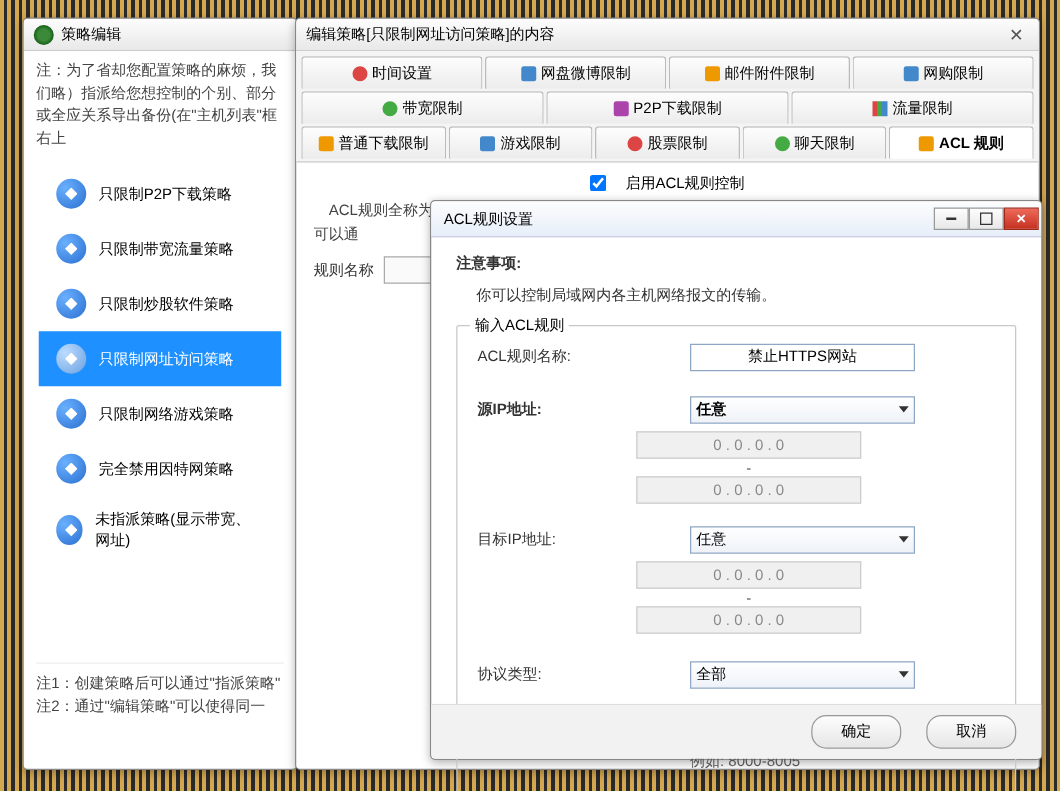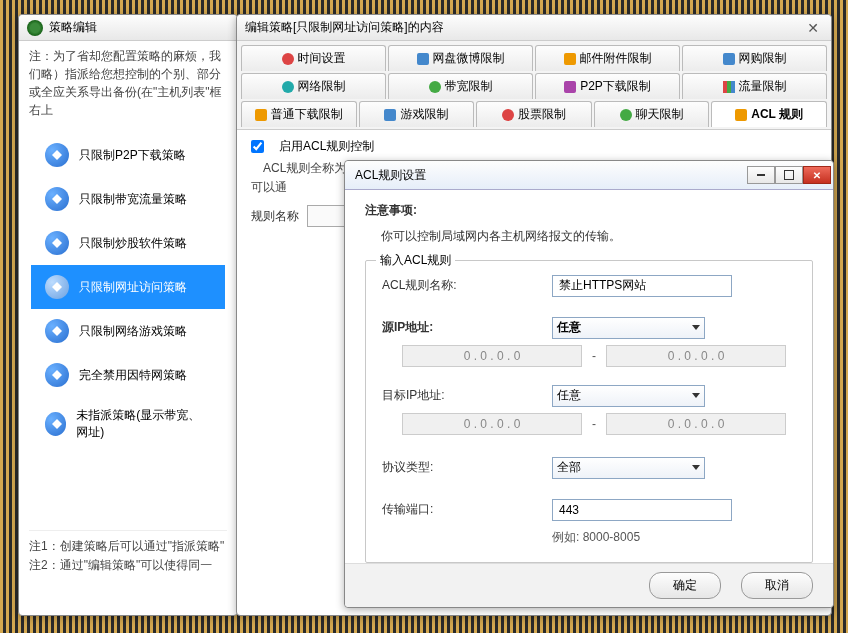--- a/index.html
+++ b/index.html
@@ -23,21 +23,21 @@
 .right-window { left: 236px; top: 14px; width: 596px; height: 602px; }
 .close-x { margin-left: auto; font-size: 14px; color: #555; cursor: pointer; padding: 0 4px; }
 
 .tabstrip { background: #f4f4f4; border-bottom: 1px solid #ccc; padding: 4px 4px 0 4px; }
 .tabrow { display: flex; gap: 2px; margin-bottom: 2px; flex-wrap: nowrap; }
 .tab { flex: 1 1 0; display: flex; align-items: center; justify-content: center; gap: 4px; padding: 4px 2px; background: linear-gradient(#fdfdfd,#ececec); border: 1px solid #bbb; border-bottom: none; border-radius: 3px 3px 0 0; cursor: pointer; white-space: nowrap; overflow: hidden; text-align: center; }
 .tab.active { background: #fff; font-weight: 600; }
 .tab .ti { width: 12px; height: 12px; display: inline-block; }
 
 .content-area { padding: 8px 14px; }
-.chk { display: flex; align-items: center; gap: 15px; margin-bottom: 4px; }
+.chk { display: flex; align-items: center; gap: 15px; margin-bottom: 4px; justify-content: center; }
 .desc { color: #444; line-height: 1.6; margin-bottom: 8px; text-indent: 1em; }
 
 .rule-header-row { display: flex; align-items: center; gap: 8px; margin-top: 4px; }
 .rule-header-row label { color: #333; }
 .rule-header-row .txt { flex: 1; height: 22px; border: 1px solid #aaa; background: #fafafa; }
 
 .right-button-stack { position: absolute; right: 20px; top: 250px; display: flex; flex-direction: column; gap: 14px; }
 .stub-btn { width: 24px; height: 28px; border: 1px solid #aaa; background: linear-gradient(#fdfdfd,#e6e6e6); border-left: none; }
 
 .bottom-btns { position: absolute; right: 20px; bottom: 20px; display: flex; gap: 8px; }
@@ -54,25 +54,25 @@
 
 .dlg-body { padding: 12px 20px; }
 .section-title { color: #333; margin-bottom: 6px; font-weight: bold; }
 .indent-text { margin-left: 16px; color: #333; line-height: 1.9; }
 
 .fieldset { border: 1px solid #c8c8c8; border-radius: 2px; margin-top: 12px; padding: 14px 16px 10px 16px; position: relative; }
 .fieldset .legend { position: absolute; top: -9px; left: 10px; background: #fff; padding: 0 4px; color: #000000; }
 
 .form-row { display: flex; align-items: center; margin-bottom: 20px; }
 .form-row > label { width: 170px; color: #333; }
-.text-input { width: 180px; height: 22px; border: 1px solid #8da7c4; padding: 2px 6px; background: #fff; }
-.select-input { width: 153px; height: 22px; border: 1px solid #8da7c4; background: linear-gradient(#fff,#eef2f8); padding: 1px 4px; appearance: none; position: relative; display: flex; align-items: center; justify-content: space-between; cursor: pointer; }
+.text-input { width: 180px; height: 22px; border: 1px solid #8da7c4; padding: 2px 6px; background: #fff; text-align: center; }
+.select-input { width: 180px; height: 22px; border: 1px solid #8da7c4; background: linear-gradient(#fff,#eef2f8); padding: 1px 4px; appearance: none; position: relative; display: flex; align-items: center; justify-content: space-between; cursor: pointer; }
 .select-input .caret { width: 0; height: 0; border-left: 4px solid transparent; border-right: 4px solid transparent; border-top: 5px solid #333; }
 
-.ip-row { display: flex; align-items: center; margin-bottom: 6px; }
+.ip-row { display: flex; align-items: center; margin-bottom: 6px; flex-direction: column; }
 .ip-box { width: 180px; height: 22px; border: 1px solid #ccc; background: #f0f0f0; display: flex; align-items: center; justify-content: space-around; color: #888; }
 .ip-dash { margin: 0 10px; color: #555; }
 
 .hint { margin-left: 170px; margin-top: -12px; margin-bottom: 6px; color: #555; }
 
 .dlg-btns { background: #f2f2f2; border-top: 1px solid #ddd; padding: 8px 20px; display: flex; justify-content: flex-end; gap: 20px; position: absolute; bottom: 0; left: 0; right: 0; border-radius: 0 0 4px 4px; }
 
 
 .ti-red { background:#d44; border-radius:50%; } .ti-blue{ background:#48c; border-radius:2px;} .ti-orange{background:#e90;border-radius:2px;} .ti-green{background:#4a4;border-radius:50%;} .ti-purple{background:#a4a;border-radius:2px;} .ti-teal{background:#2aa;border-radius:50%;} .ti-bars{background:linear-gradient(90deg,#d44 33%,#4a4 33% 66%,#48c 66%);}
 </style>
@@ -139,24 +139,20 @@
         <div class="tab">
           <span class="ti ti-orange"></span>
           <span>邮件附件限制</span>
         </div>
         <div class="tab">
           <span class="ti ti-blue"></span>
           <span>网购限制</span>
         </div>
       </div>
     <div class="tabrow" id="tabrow2">
-        <div class="tab">
-          <span class="ti ti-teal"></span>
-          <span>网络限制</span>
-        </div>
         <div class="tab">
           <span class="ti ti-green"></span>
           <span>带宽限制</span>
         </div>
         <div class="tab">
           <span class="ti ti-purple"></span>
           <span>P2P下载限制</span>
         </div>
         <div class="tab">
           <span class="ti ti-bars"></span>

